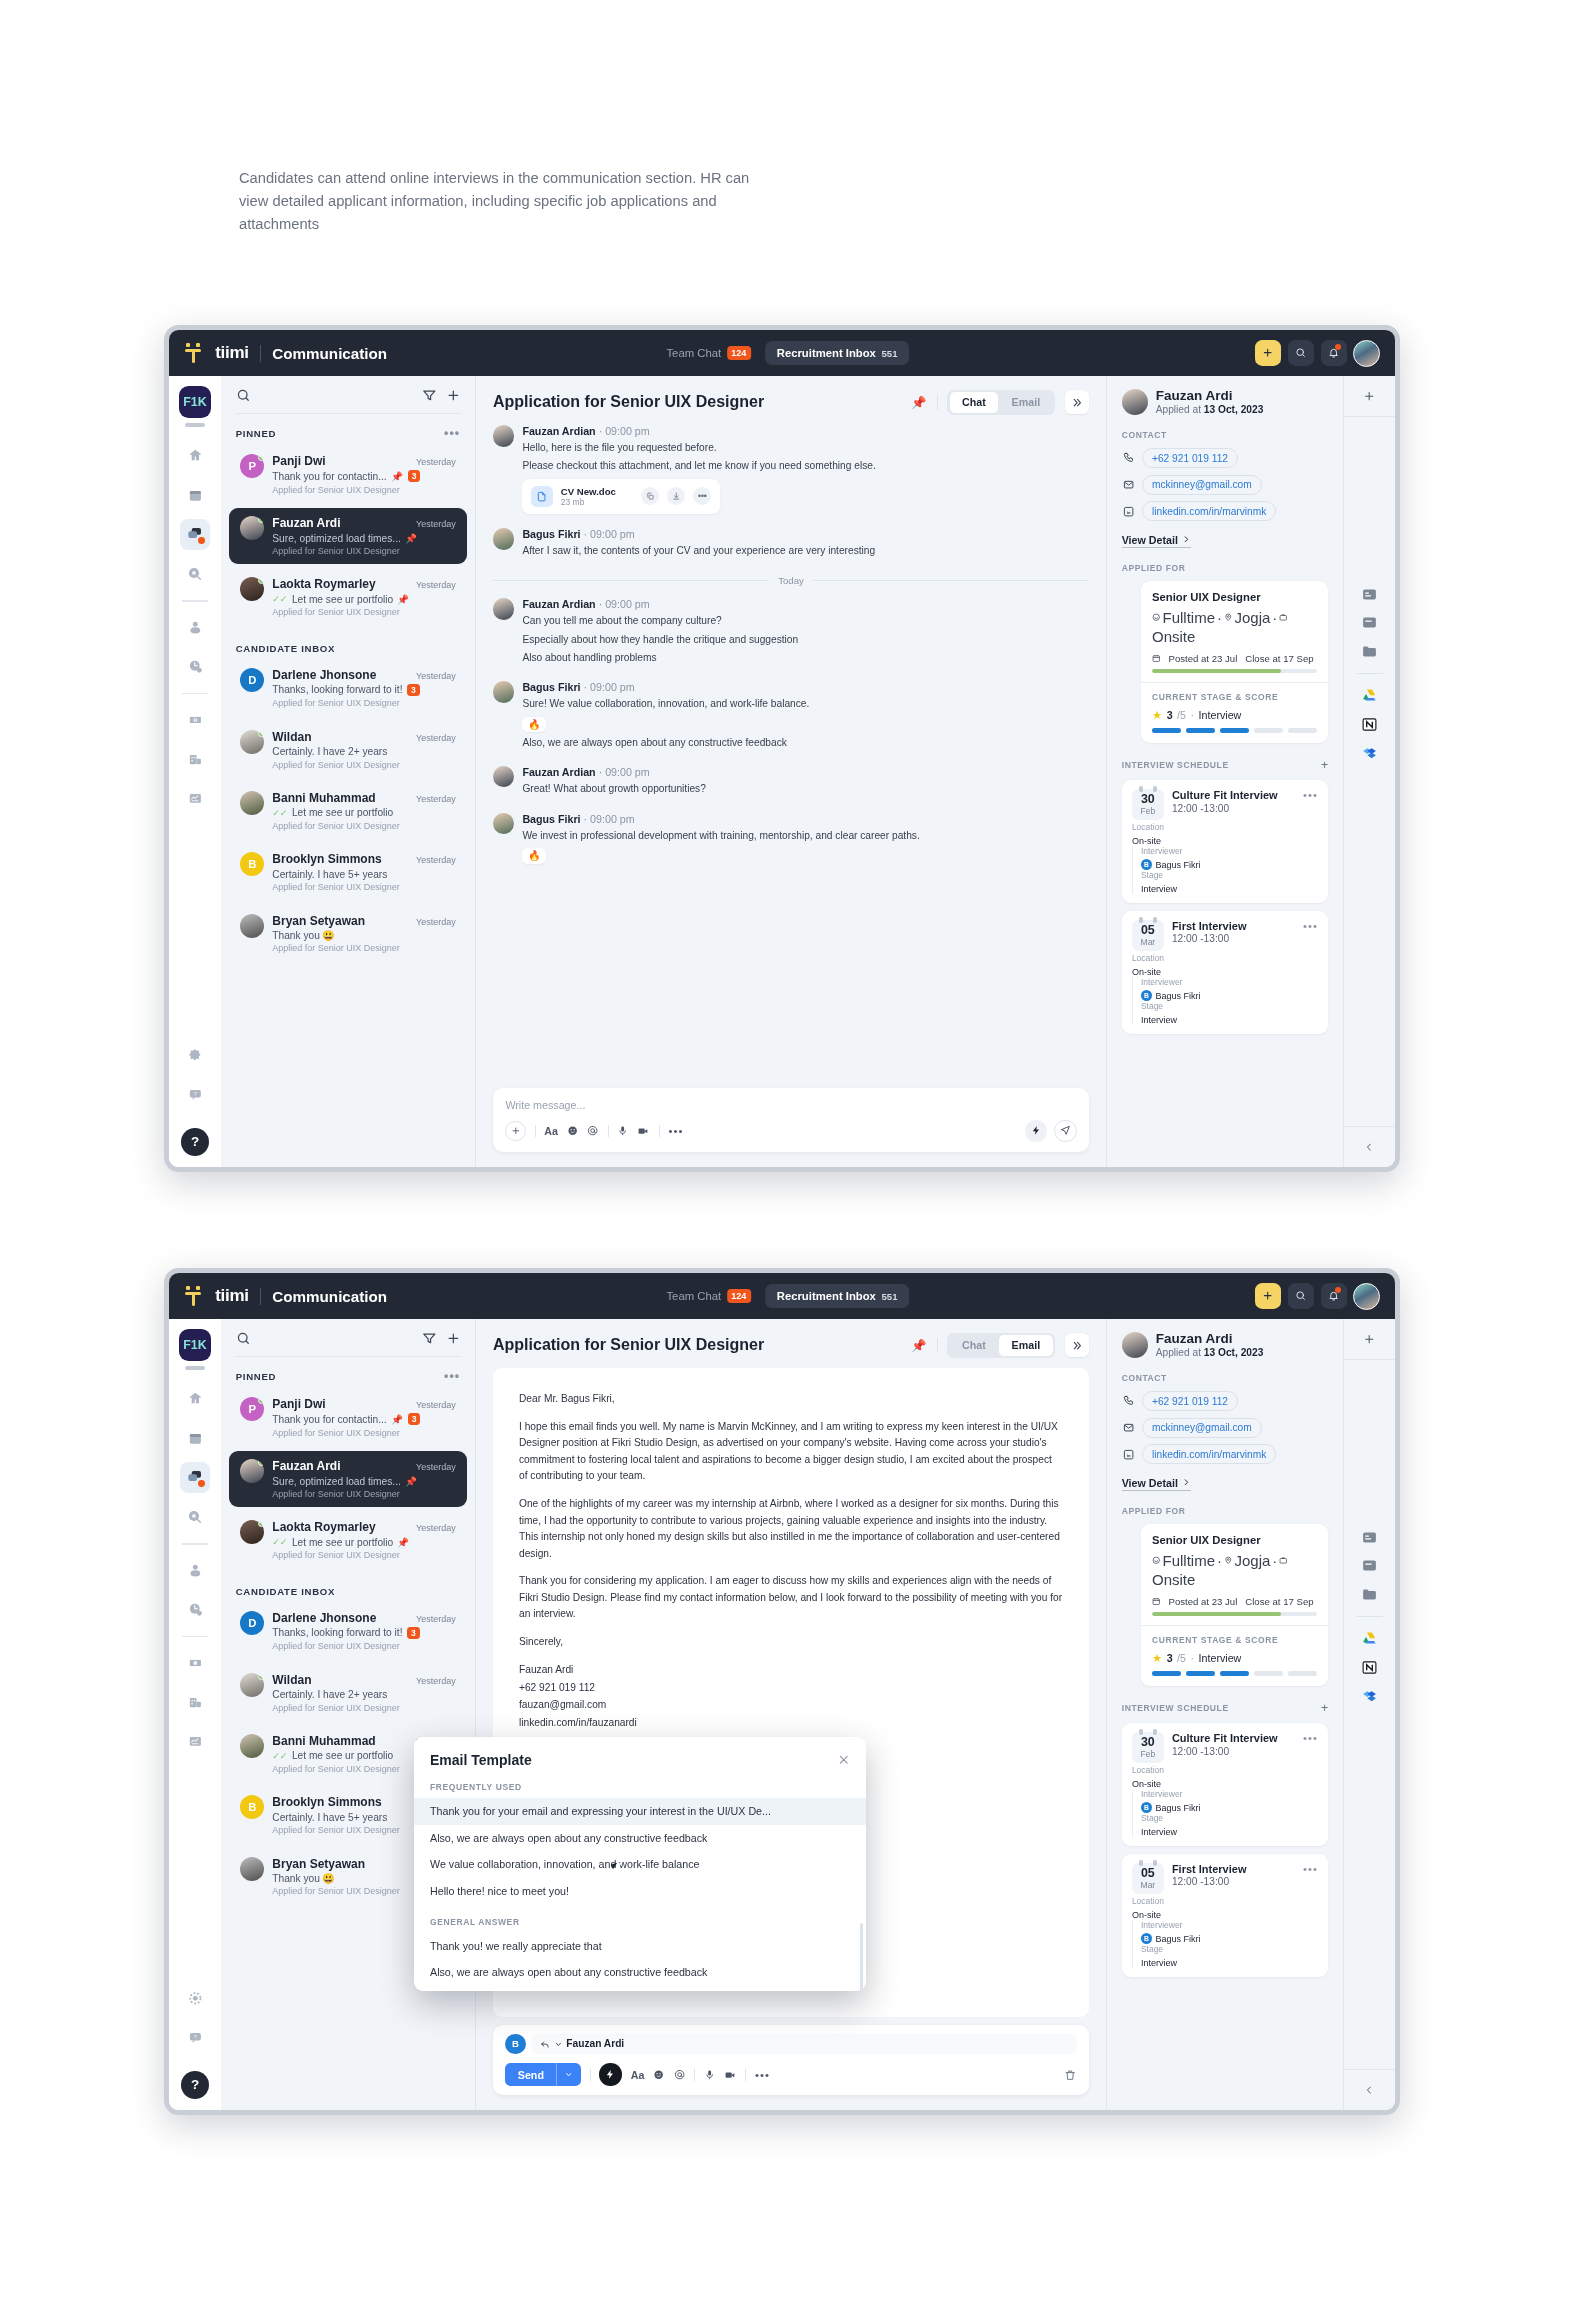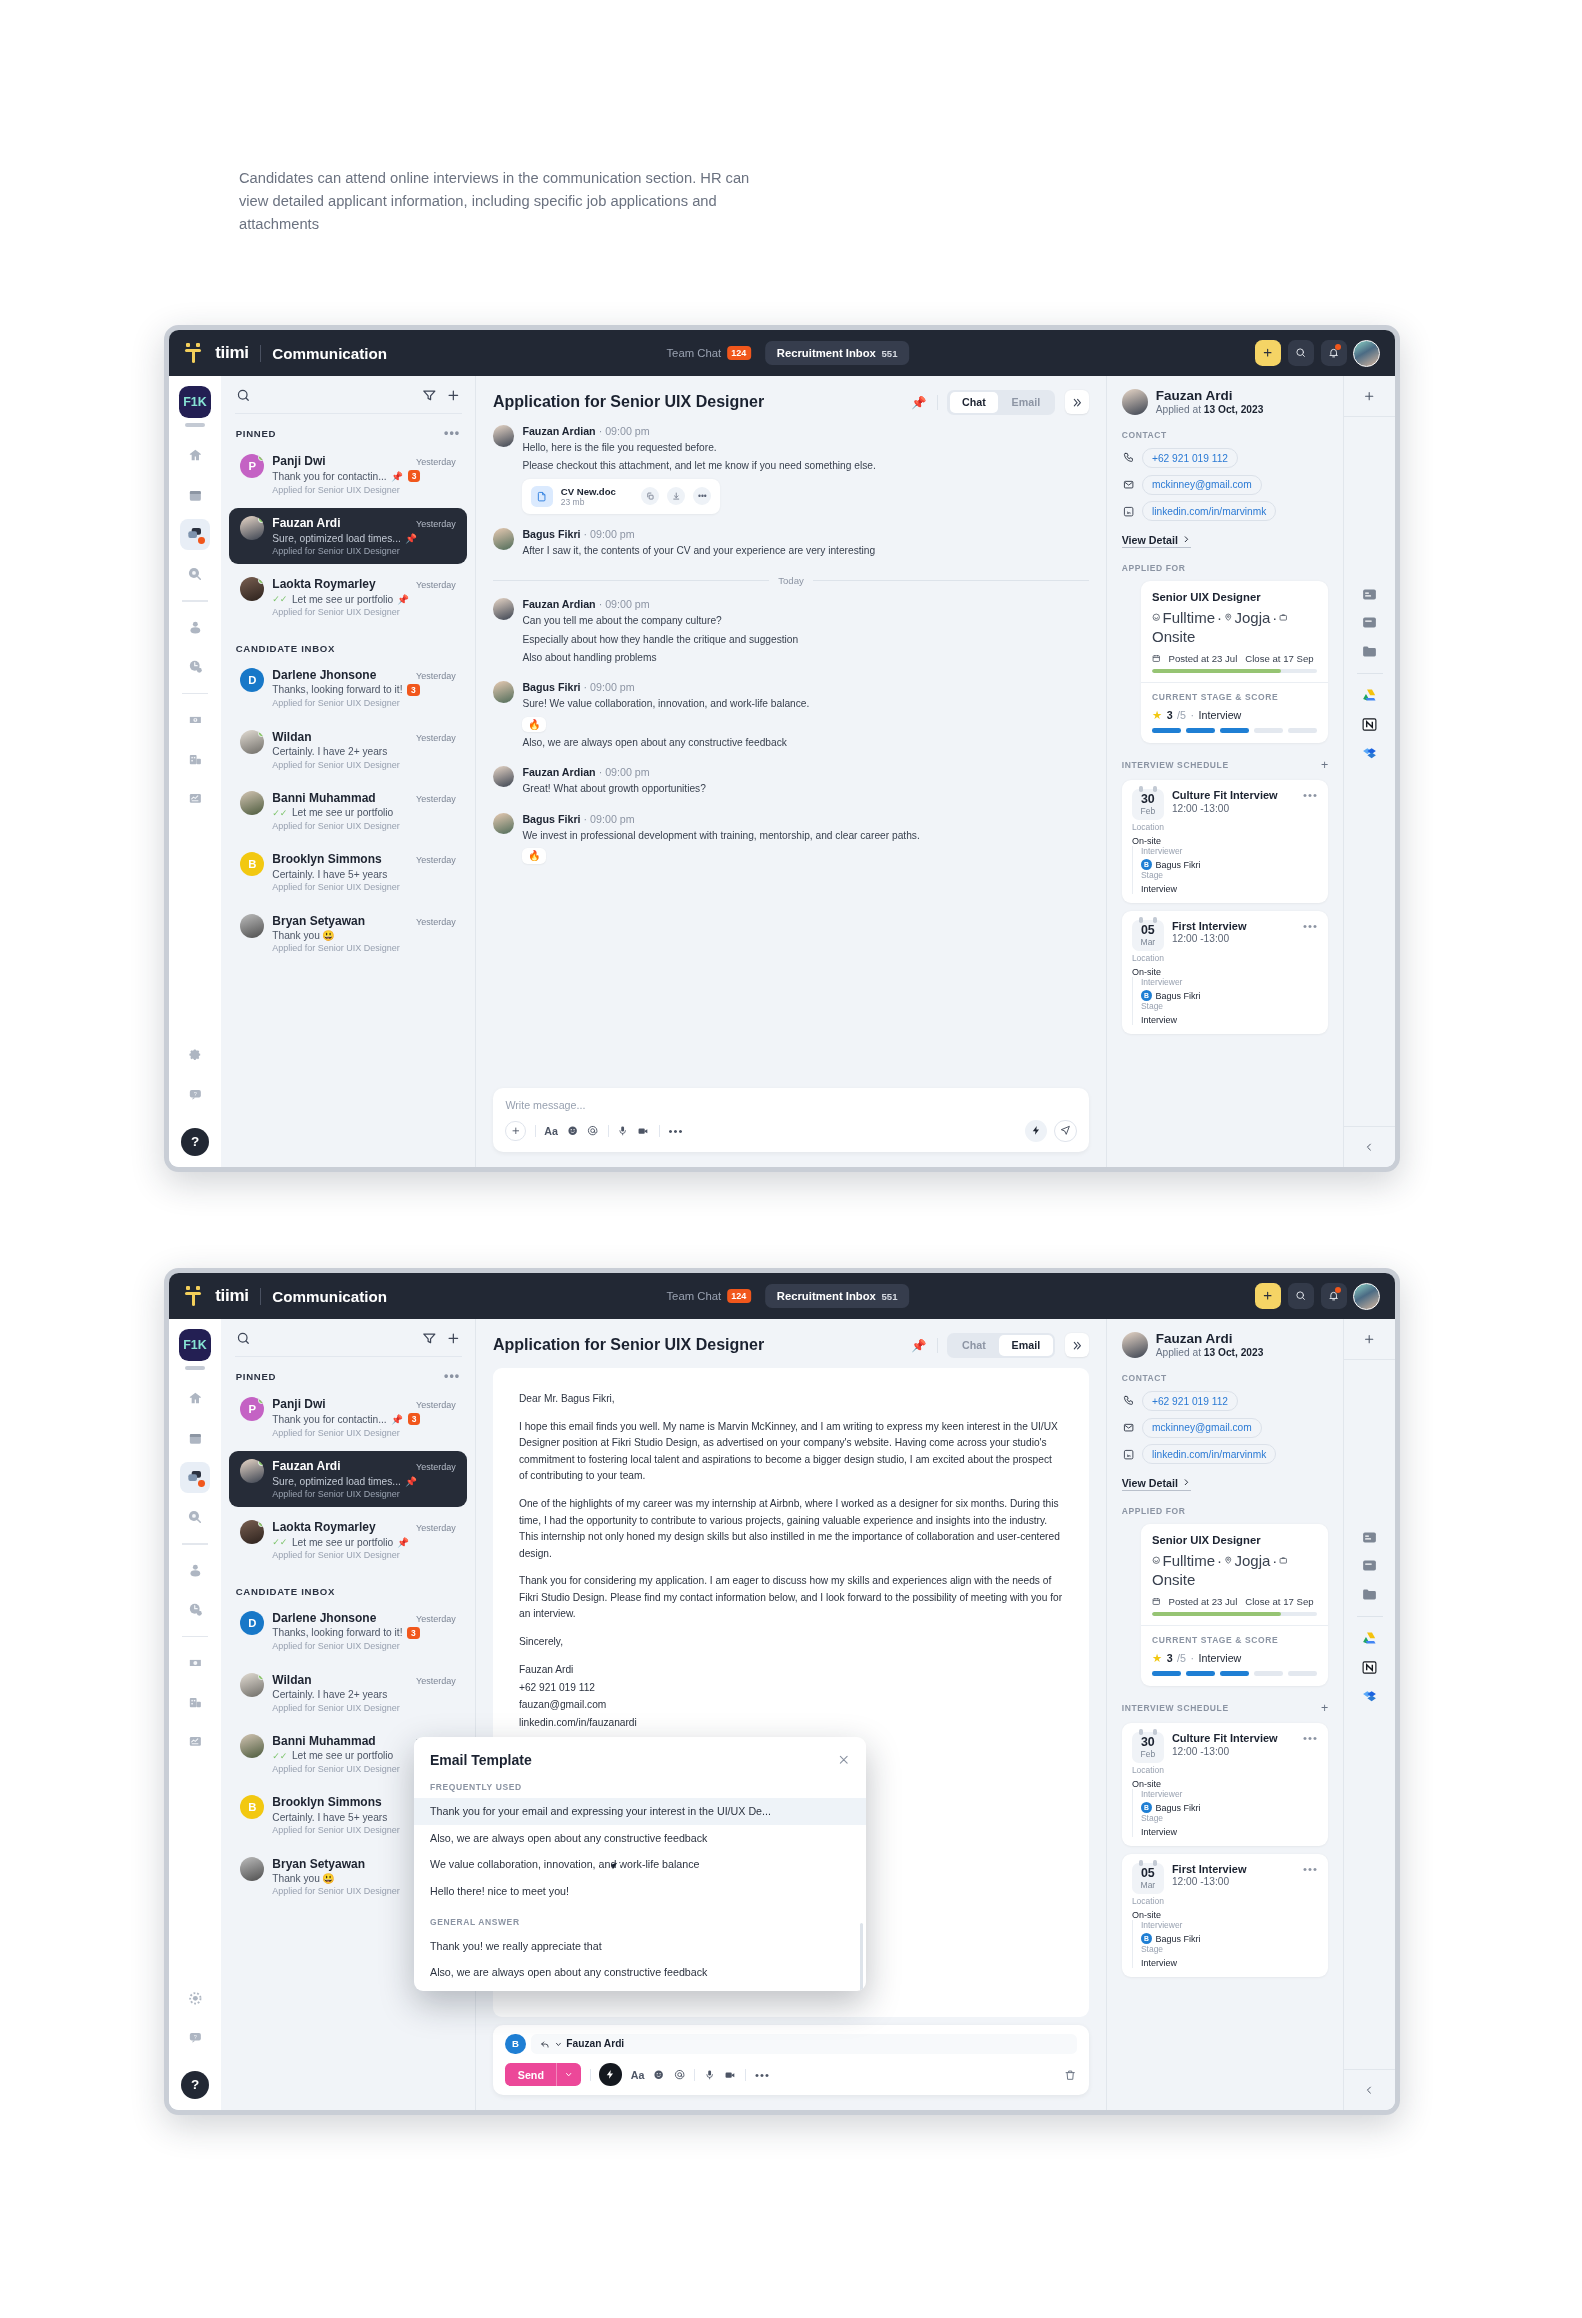--- a/index.html
+++ b/index.html
@@ -186,21 +186,21 @@
   .rrail-icons { display:flex; flex-direction:column; align-items:center; gap:11.3px; padding-top:169px;}
   .rrail-sep { width:26px; height:0.6px; background:#dde3ea; margin:2.3px 0;}
   .rrail-bottom { margin-top:auto; width:100%; height:41px; border-top:0.6px solid #e1e6ec; display:flex; align-items:center; justify-content:center; color:#4a5364; font-size:11.3px;}
 
   
   .emailwrap { flex:1; background:#fff; border-radius:9px; margin:0 17px 0; padding:22.6px 26px; overflow:hidden; position:relative;}
   .em-p { font-size:10.2px; line-height:1.62; color:#2c3340; margin-bottom:11.3px;}
   .reply-bar { margin:8px 17px 14.7px; background:#fff; border-radius:10.2px; padding:9px 12.4px; box-shadow:0 1.1px 5.6px rgba(0,0,0,.06); display:flex; flex-direction:column; gap:9px; position:relative;}
   .reply-to { display:flex; align-items:center; gap:5.6px; font-size:10.2px; color:#1b2230; font-weight:700;}
   .reply-av { width:20.3px; height:20.3px; border-radius:50%; background:#1f7fd4; color:#fff; font-size:9.6px; font-weight:700; display:flex; align-items:center; justify-content:center; flex:none;}
-  .send-grp { display:flex; align-items:stretch; border-radius:5.6px; overflow:hidden; background:#ec4899;}
+  .send-grp { display:flex; align-items:stretch; border-radius:5.6px; overflow:hidden; background:#3b82f6;}
   .send-grp .s1 { color:#fff; font-size:10.7px; font-weight:700; padding:5.6px 12.4px;}
   .send-grp .s2 { color:#fff; font-size:9px; padding:5.6px 8px; border-left:0.6px solid rgba(255,255,255,.35); display:flex; align-items:center;}
   .bolt-dark { width:22.6px; height:22.6px; border-radius:50%; background:#14181f; color:#fff; display:flex; align-items:center; justify-content:center;}
   .trash { margin-left:auto; color:#6b7483; font-size:12.4px;}
 
   
   .modal { position:absolute; left:245px; top:464px; width:452px; background:#fff; border-radius:9px;
       box-shadow:0 12.4px 34px rgba(20,28,44,.28); padding:14.7px 0 0; z-index:40; overflow:hidden;}
   .md-head { display:flex; align-items:center; padding:0 16px 11.3px;}
   .md-title { font-size:14px; font-weight:700; color:#1b2230;}

